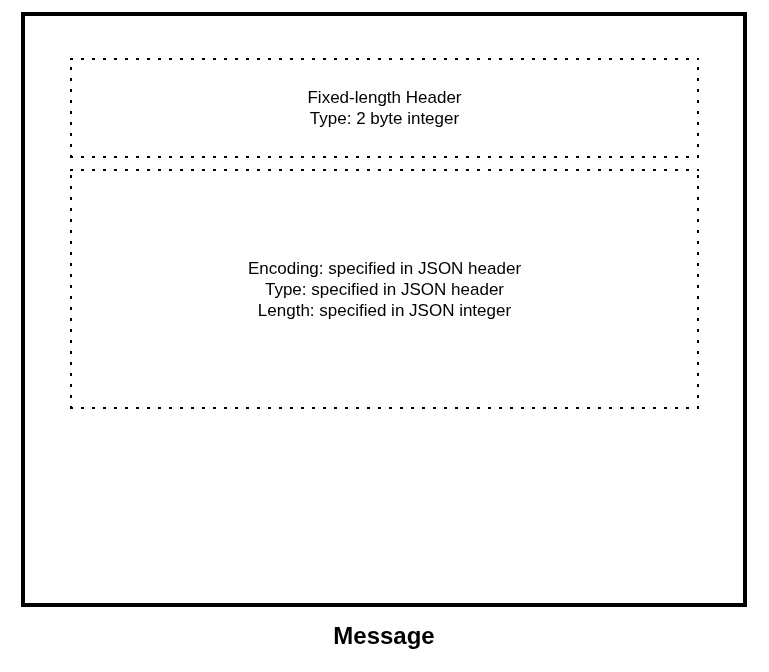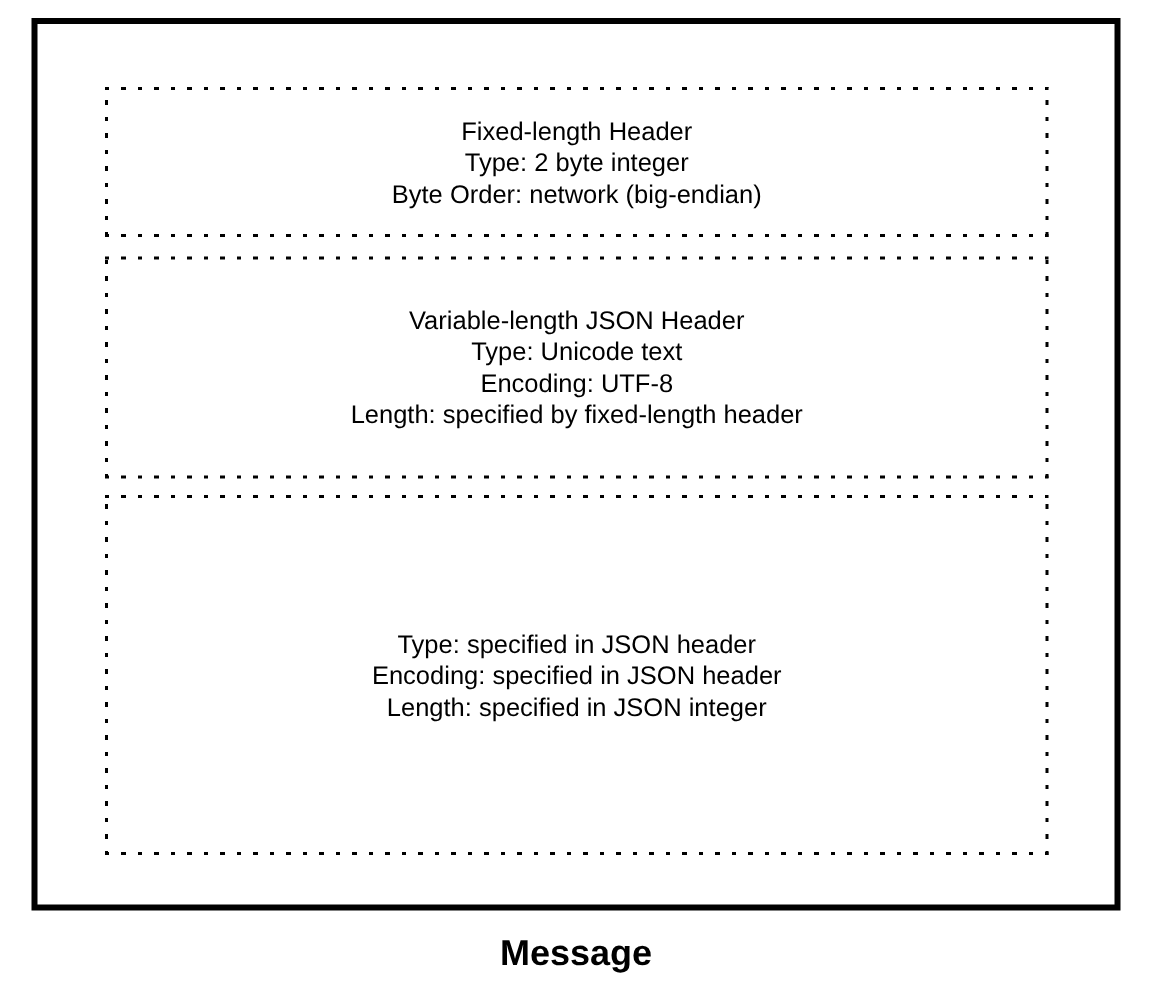--- a/index.html
+++ b/index.html
@@ -59,31 +59,24 @@
   }
 </style>
 </head>
 <body>
 
 <div class="outer-box">
 
   <div class="section-box section-fixed-header">
     <div>Fixed-length Header</div>
     <div>Type: 2 byte integer</div>
-    <div>Byte Order: network (big-endian)</div>
   </div>
 
-  <div class="section-box section-json-header">
-    <div>Variable-length JSON Header</div>
-    <div>Type: Unicode text</div>
-    <div>Encoding: UTF-8</div>
-    <div>Length: specified by fixed-length header</div>
-  </div>
 
   <div class="section-box section-content">
+    <div>Encoding: specified in JSON header</div>
     <div>Type: specified in JSON header</div>
-    <div>Encoding: specified in JSON header</div>
     <div>Length: specified in JSON integer</div>
   </div>
 
 </div>
 
 <div class="diagram-caption">Message</div>
 
 </body></html>

